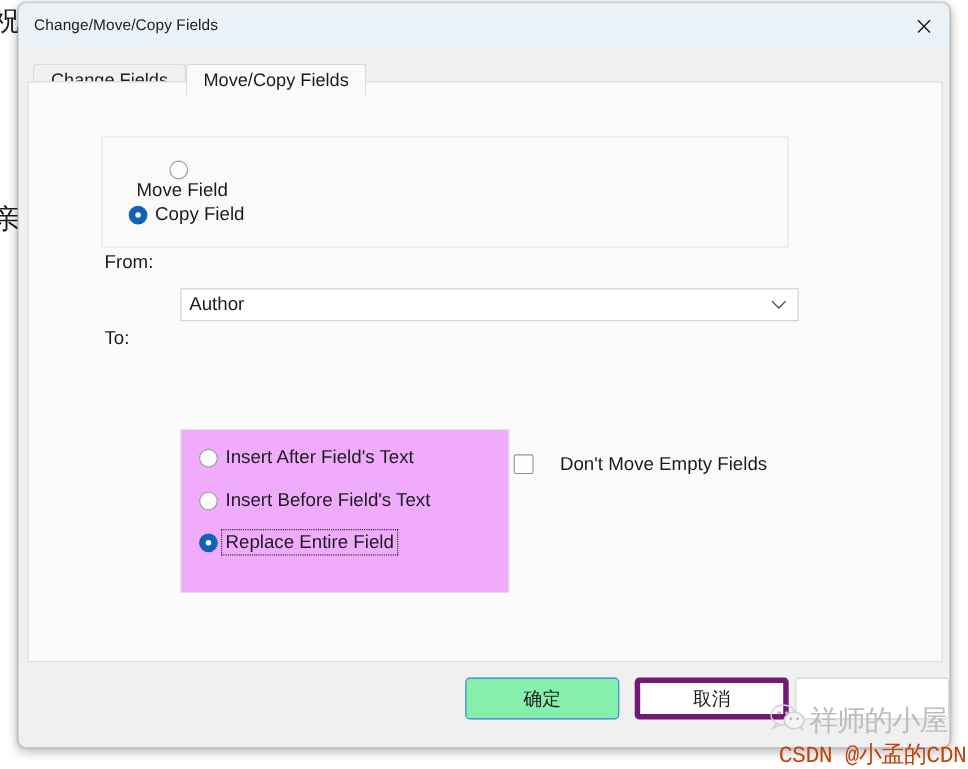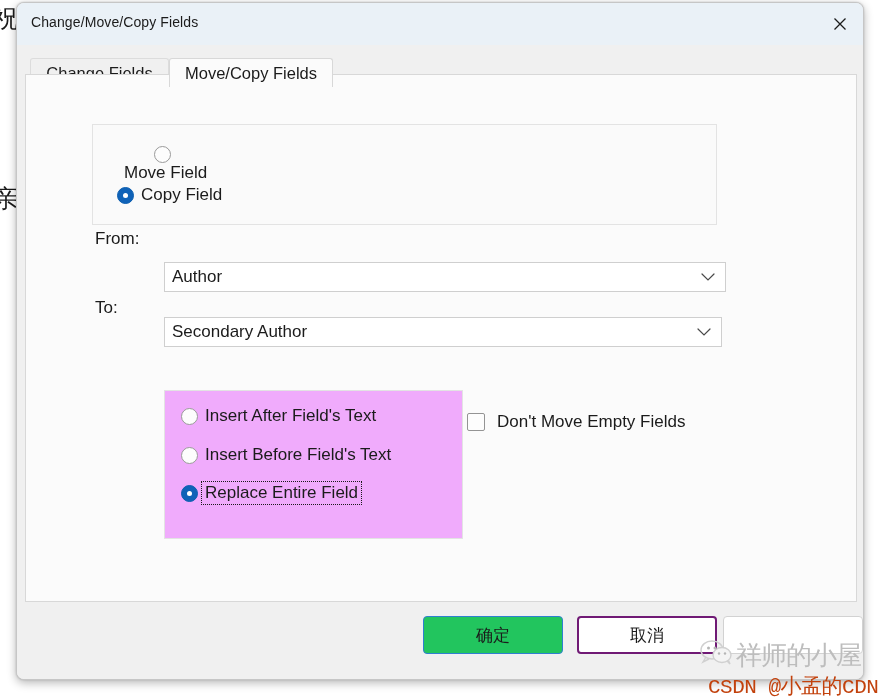--- a/index.html
+++ b/index.html
@@ -256,21 +256,21 @@
     height: 18px;
     border: 1px solid #949494;
     border-radius: 2px;
     background: #fdfdfd;
     box-sizing: border-box;
     flex: 0 0 auto;
   }
   .checkbox-label {
     font-size: 17px;
     color: #1b1b1b;
-    margin-left: 12px;
+    margin-left: 24px;
     white-space: nowrap;
   }
 
   
   #footer {
     position: absolute;
     left: 0;
     right: 0;
     bottom: 0;
     height: 77px;
@@ -286,29 +286,29 @@
     border-radius: 4px;
     font-size: 17px;
     color: #1b1b1b;
     cursor: default;
     white-space: nowrap;
   }
   #button-ok {
     left: 406px;
     top: 14px;
     width: 140px;
-    background: #22c55e;
+    background: #86efac;
     border: 1px solid #2f7fd0;
   }
   #button-cancel {
     left: 560px;
     top: 14px;
     width: 140px;
     background: #ffffff;
-    border: 2px solid #701a75;
+    border: 5px solid #701a75;
   }
   #button-extra {
     left: 706px;
     top: 14px;
     width: 140px;
     background: #ffffff;
     border: 1px solid #d2d2d2;
   }
 
   
@@ -387,28 +387,20 @@
       <div class="combo" id="combo-from">
         <span class="combo-value">Author</span>
         <span class="combo-arrow">
           <svg width="14" height="9" viewBox="0 0 14 9">
             <path d="M1 1.5 L7 7.5 L13 1.5" stroke="#4a4a4a" stroke-width="1.2" fill="none" stroke-linecap="round"></path>
           </svg>
         </span>
       </div>
 
       <div class="field-label" id="to-label">To:</div>
-      <div class="combo" id="combo-to">
-        <span class="combo-value">Secondary Author</span>
-        <span class="combo-arrow">
-          <svg width="14" height="9" viewBox="0 0 14 9">
-            <path d="M1 1.5 L7 7.5 L13 1.5" stroke="#4a4a4a" stroke-width="1.2" fill="none" stroke-linecap="round"></path>
-          </svg>
-        </span>
-      </div>
 
       <div id="insert-group">
         <div class="radio-row" id="radio-insert-after">
           <span class="radio-mark off"></span>
           <span class="radio-label">Insert After Field's Text</span>
         </div>
         <div class="radio-row" id="radio-insert-before">
           <span class="radio-mark off"></span>
           <span class="radio-label">Insert Before Field's Text</span>
         </div>

